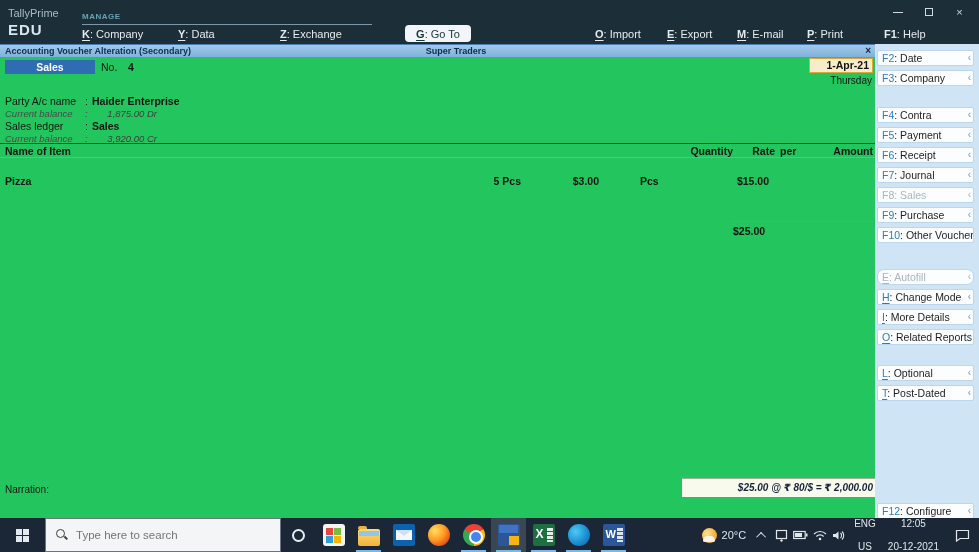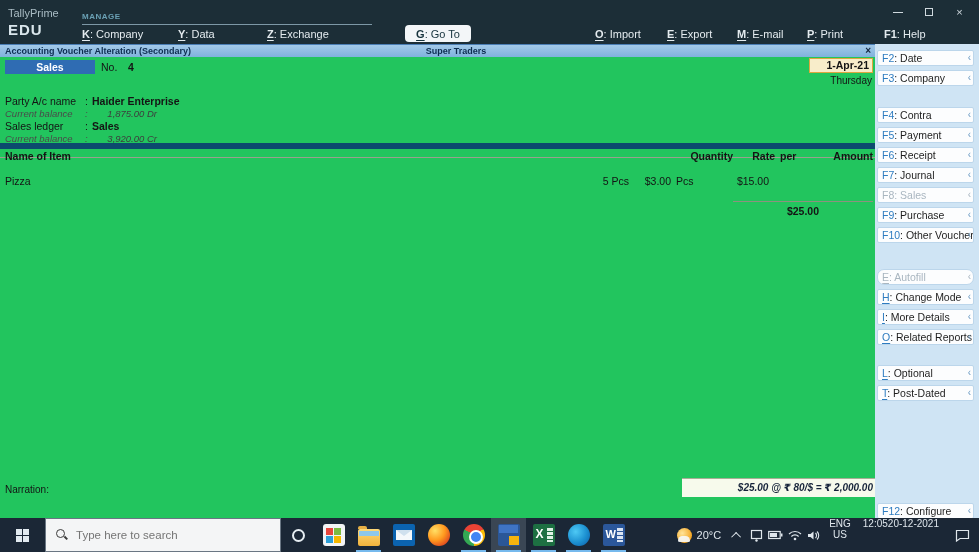--- a/index.html
+++ b/index.html
@@ -42,25 +42,25 @@
   .frow-label { position:absolute; left:5px; }
   .frow-colon { position:absolute; left:85px; }
   .frow-value { position:absolute; left:92px; font-weight:bold; }
   .bal { font-style:italic; color:#4a4a4a; font-size:9.5px; font-weight:normal; }
   .bal-val { position:absolute; left:92px; width:65px; text-align:right; font-style:italic; color:#3d3d3d; font-size:9.5px; }
 
   .trow { display:grid; grid-template-columns:1fr 100px 42px 36px 62px; line-height:14px; }
   .c-item { padding-left:5px; }
   .c-qty,.c-rate,.c-amt { text-align:right; padding-right:2px; }
   .c-per { padding-left:3px; }
-  .thead { position:absolute; left:0; top:86px; width:875px; height:15px; border-top:6px solid #0c4a6e;
+  .thead { position:absolute; left:0; top:86px; width:875px; height:15px; border-top:1px solid #0c4a6e;
     border-bottom:1px solid #9aa08e; font-weight:bold; }
-  .item-row { position:absolute; left:0; width:771px; font-weight:normal; }
-  .total-box { position:absolute; right:2px; top:144px; width:140px; border-top:1px solid #8d927e;
-    text-align:center; font-weight:bold; padding-top:3px; }
+  .item-row { position:absolute; left:0; width:771px; font-weight:bold;gap:36px; }
+  .total-box { position:absolute; right:2px; top:164px; width:140px; border-top:1px solid #8d927e;
+    text-align:left; font-weight:bold; padding-top:3px; }
   .narration { position:absolute; left:5px; top:427px; font-size:10px;text-align:center; }
   .forex-strip { position:absolute; right:0; top:421px; width:193px; height:19px; background:#f7faec;
     border-top:1px solid #a8ae96; text-align:right; font-weight:bold; font-style:italic; font-size:10px;
     padding:3px 2px 0 0; color:#16233a; }
 
   
   .sidebar { position:absolute; left:875px; top:44px; width:104px; height:474px; background:#cfe4f4; padding:6px 5px 0 2px; }
   .sbtn { position:relative; width:97px; height:16px; background:#fcfdfe; border:1px solid #bcd6eb; border-radius:2px;
     font-size:10.5px; line-height:14px; padding-left:4px; margin-bottom:4px; color:#1e1e1e; white-space:nowrap; overflow:hidden; cursor:default; }
   .sbtn .skey { color:#2e7cc0; }
@@ -108,38 +108,38 @@
   .ic-word::before { content:"W"; position:absolute; left:3px; top:4px; color:#fff; font-size:11px; font-weight:bold; }
   .ic-word::after { content:""; position:absolute; right:2px; top:4px; width:6px; height:14px;
     background:repeating-linear-gradient(#dbe5f3 0 3px, #2b579a 3px 4px); }
   .tb-spacer { flex:1; }
   .tb-weather { display:flex; align-items:center; gap:5px; padding:0 6px; font-size:11px; }
   .weather-glyph { width:15px; height:15px; border-radius:50%; background:radial-gradient(circle at 35% 35%, #ffe49a, #f5a623 70%, #d98a1a); position:relative; }
   .weather-glyph::after { content:""; position:absolute; left:1px; bottom:1px; width:12px; height:6px; background:#f6f8fa; border-radius:6px 6px 2px 2px; opacity:.9; }
   .tb-chevron { width:20px; display:flex; align-items:center; justify-content:center; }
   .chev { width:7px; height:7px; border-left:1.5px solid #dfe6ec; border-top:1.5px solid #dfe6ec; transform:rotate(45deg) translateY(2px); }
   .tray-ic { width:19px; display:flex; align-items:center; justify-content:center; }
-  .tb-lang { display:flex; flex-direction:column; justify-content:flex-start; font-size:10px; line-height:11px; padding:0 6px; text-align:center; }
-  .tb-clock { display:flex; flex-direction:row; justify-content:space-between; font-size:10px; line-height:11px; padding:0 6px; text-align:center; }
+  .tb-lang { display:flex; flex-direction:column; justify-content:space-between; font-size:10px; line-height:11px; padding:0 6px; text-align:center; }
+  .tb-clock { display:flex; flex-direction:column; justify-content:space-between; font-size:10px; line-height:11px; padding:0 6px; text-align:center; }
   .tb-notif { width:34px; display:flex; align-items:center; justify-content:center; }
 </style>
 </head>
 <body>
 
 <div class="screen">
 
   <div class="topbar">
     <div class="brand-top">TallyPrime</div>
     <div class="brand-bottom">EDU</div>
     <div class="menu-heading">MANAGE</div>
     <div class="menu-underline"></div>
 
     <div class="menu-item" style="left:82px;"><span class="mkey ul">K</span><span>: Company</span></div>
     <div class="menu-item" style="left:178px;"><span class="mkey ul">Y</span><span>: Data</span></div>
-    <div class="menu-item" style="left:267px;"><span class="mkey ul">Z</span><span>: Exchange</span></div>
+    <div class="menu-item" style="left:280px;"><span class="mkey ul">Z</span><span>: Exchange</span></div>
 
     <button class="goto-btn"><span class="mkey ul">G</span><span>: Go To</span></button>
 
     <div class="menu-item" style="left:595px;"><span class="mkey ul">O</span><span>: Import</span></div>
     <div class="menu-item" style="left:667px;"><span class="mkey ul">E</span><span>: Export</span></div>
     <div class="menu-item" style="left:737px;"><span class="mkey ul">M</span><span>: E-mail</span></div>
     <div class="menu-item" style="left:807px;"><span class="mkey ul">P</span><span>: Print</span></div>
     <div class="menu-item" style="left:884px;"><span class="mkey">F1</span><span>: Help</span></div>
 
     <div class="win-controls">

